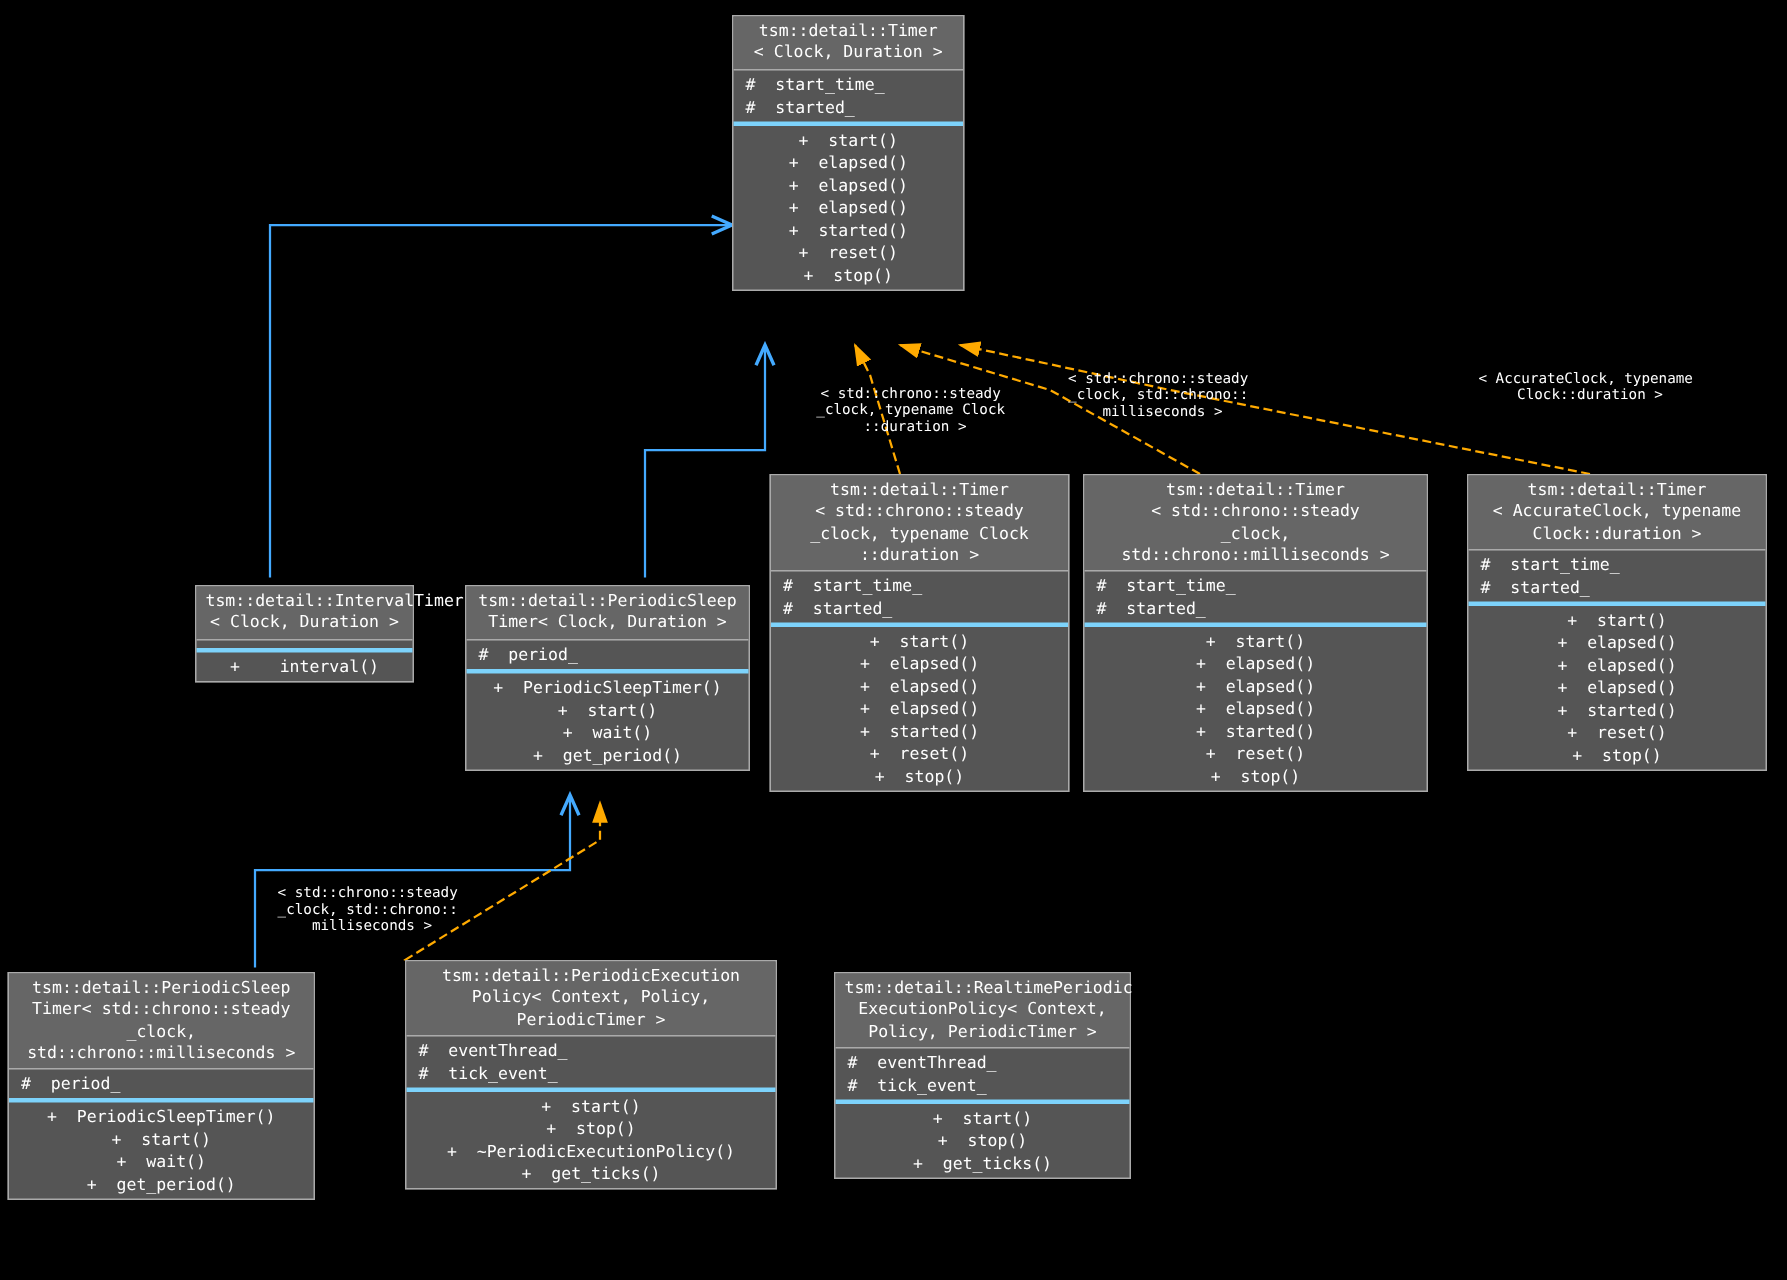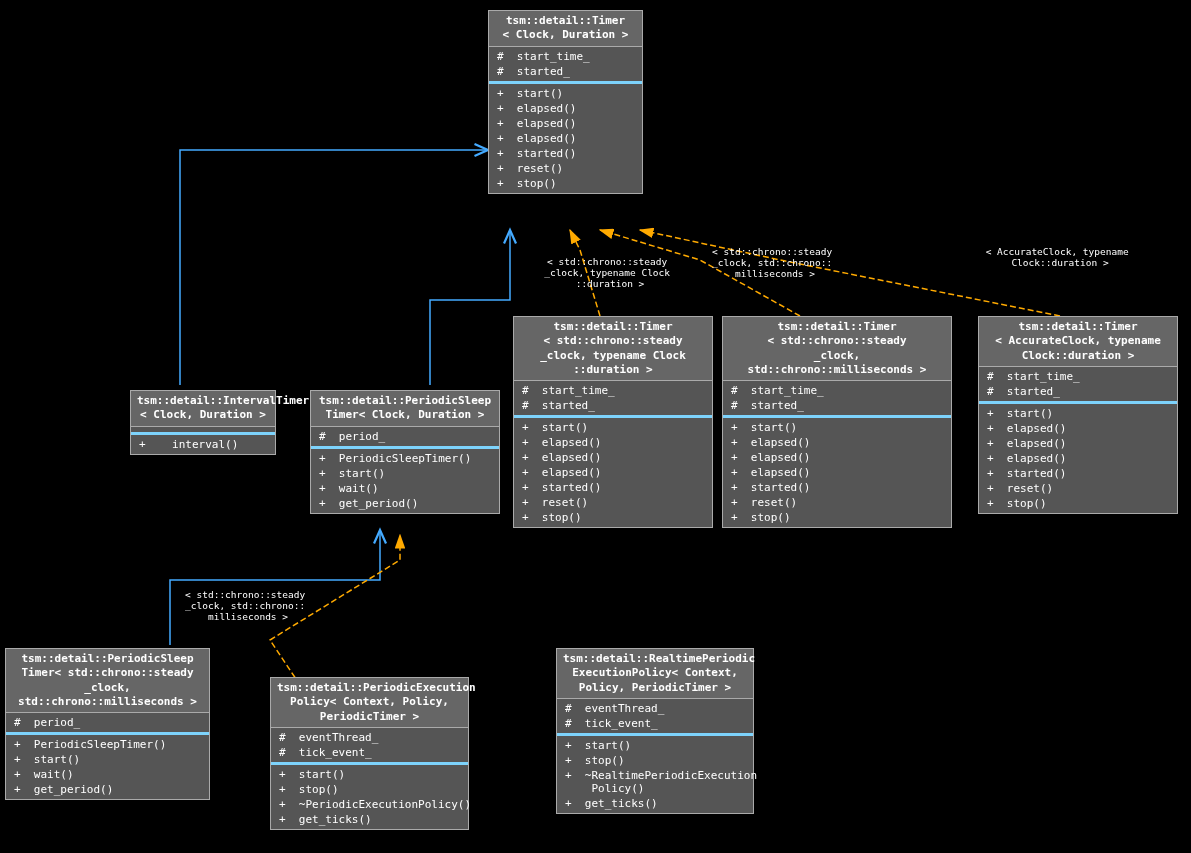--- a/index.html
+++ b/index.html
@@ -17,30 +17,31 @@
       background: #555;
       border: 1px solid #aaa;
       color: #fff;
       min-width: 120px;
     }
     .uml-box .title {
       background: #666;
       border-bottom: 1px solid #aaa;
       padding: 3px 6px;
       text-align: center;
-      font-weight: bold;
+      font-weight: normal;
       font-size: 11px;
       line-height: 1.3;
     }
     .uml-box .section {
       border-bottom: 3px solid #7dd3fc;
       padding: 2px 4px;
     }
     .uml-box .section:last-child {
       border-bottom: none;
+      text-align: center;
     }
     .uml-box .row {
       padding: 1px 4px;
       white-space: nowrap;
       font-size: 11px;
     }
     svg.arrows {
       position: absolute;
       top: 0; left: 0;
       width: 1191px;
@@ -210,21 +211,21 @@
     <div class="row">#&nbsp;&nbsp;period_</div>
   </div>
   <div class="section">
     <div class="row">+&nbsp;&nbsp;PeriodicSleepTimer()</div>
     <div class="row">+&nbsp;&nbsp;start()</div>
     <div class="row">+&nbsp;&nbsp;wait()</div>
     <div class="row">+&nbsp;&nbsp;get_period()</div>
   </div>
 </div>
 
-<div class="uml-box" style="left:270px; top:677px; width:199px;">
+<div class="uml-box" style="left:270px; top:640px; width:248px;">
   <div class="title">tsm::detail::PeriodicExecution<br>Policy&lt; Context, Policy,<br>PeriodicTimer &gt;</div>
   <div class="section">
     <div class="row">#&nbsp;&nbsp;eventThread_</div>
     <div class="row">#&nbsp;&nbsp;tick_event_</div>
   </div>
   <div class="section">
     <div class="row">+&nbsp;&nbsp;start()</div>
     <div class="row">+&nbsp;&nbsp;stop()</div>
     <div class="row">+&nbsp;&nbsp;~PeriodicExecutionPolicy()</div>
     <div class="row">+&nbsp;&nbsp;get_ticks()</div>
@@ -233,16 +234,15 @@
 
 <div class="uml-box" style="left:516px; top:648px; width:198px;margin-left:40px;">
   <div class="title">tsm::detail::RealtimePeriodic<br>ExecutionPolicy&lt; Context,<br>Policy, PeriodicTimer &gt;</div>
   <div class="section">
     <div class="row">#&nbsp;&nbsp;eventThread_</div>
     <div class="row">#&nbsp;&nbsp;tick_event_</div>
   </div>
   <div class="section">
     <div class="row">+&nbsp;&nbsp;start()</div>
     <div class="row">+&nbsp;&nbsp;stop()</div>
-    <div class="row">+&nbsp;&nbsp;~RealtimePeriodicExecution<br>&nbsp;&nbsp;&nbsp;&nbsp;Policy()</div>
     <div class="row">+&nbsp;&nbsp;get_ticks()</div>
   </div>
 </div>
 
 </body></html>

